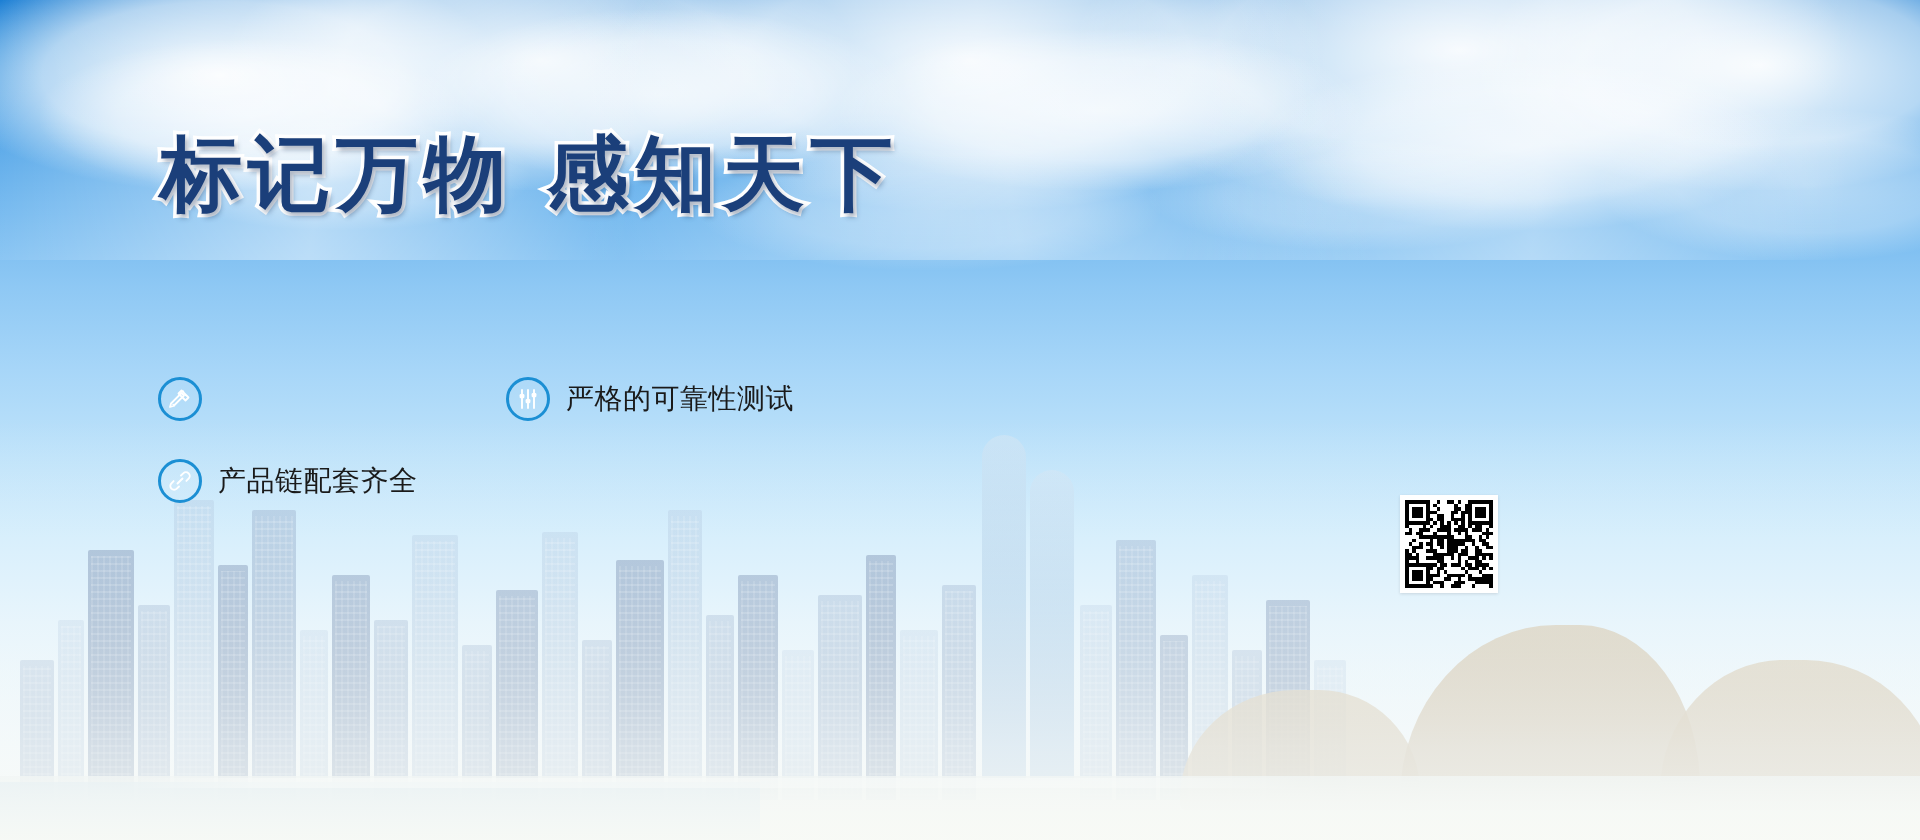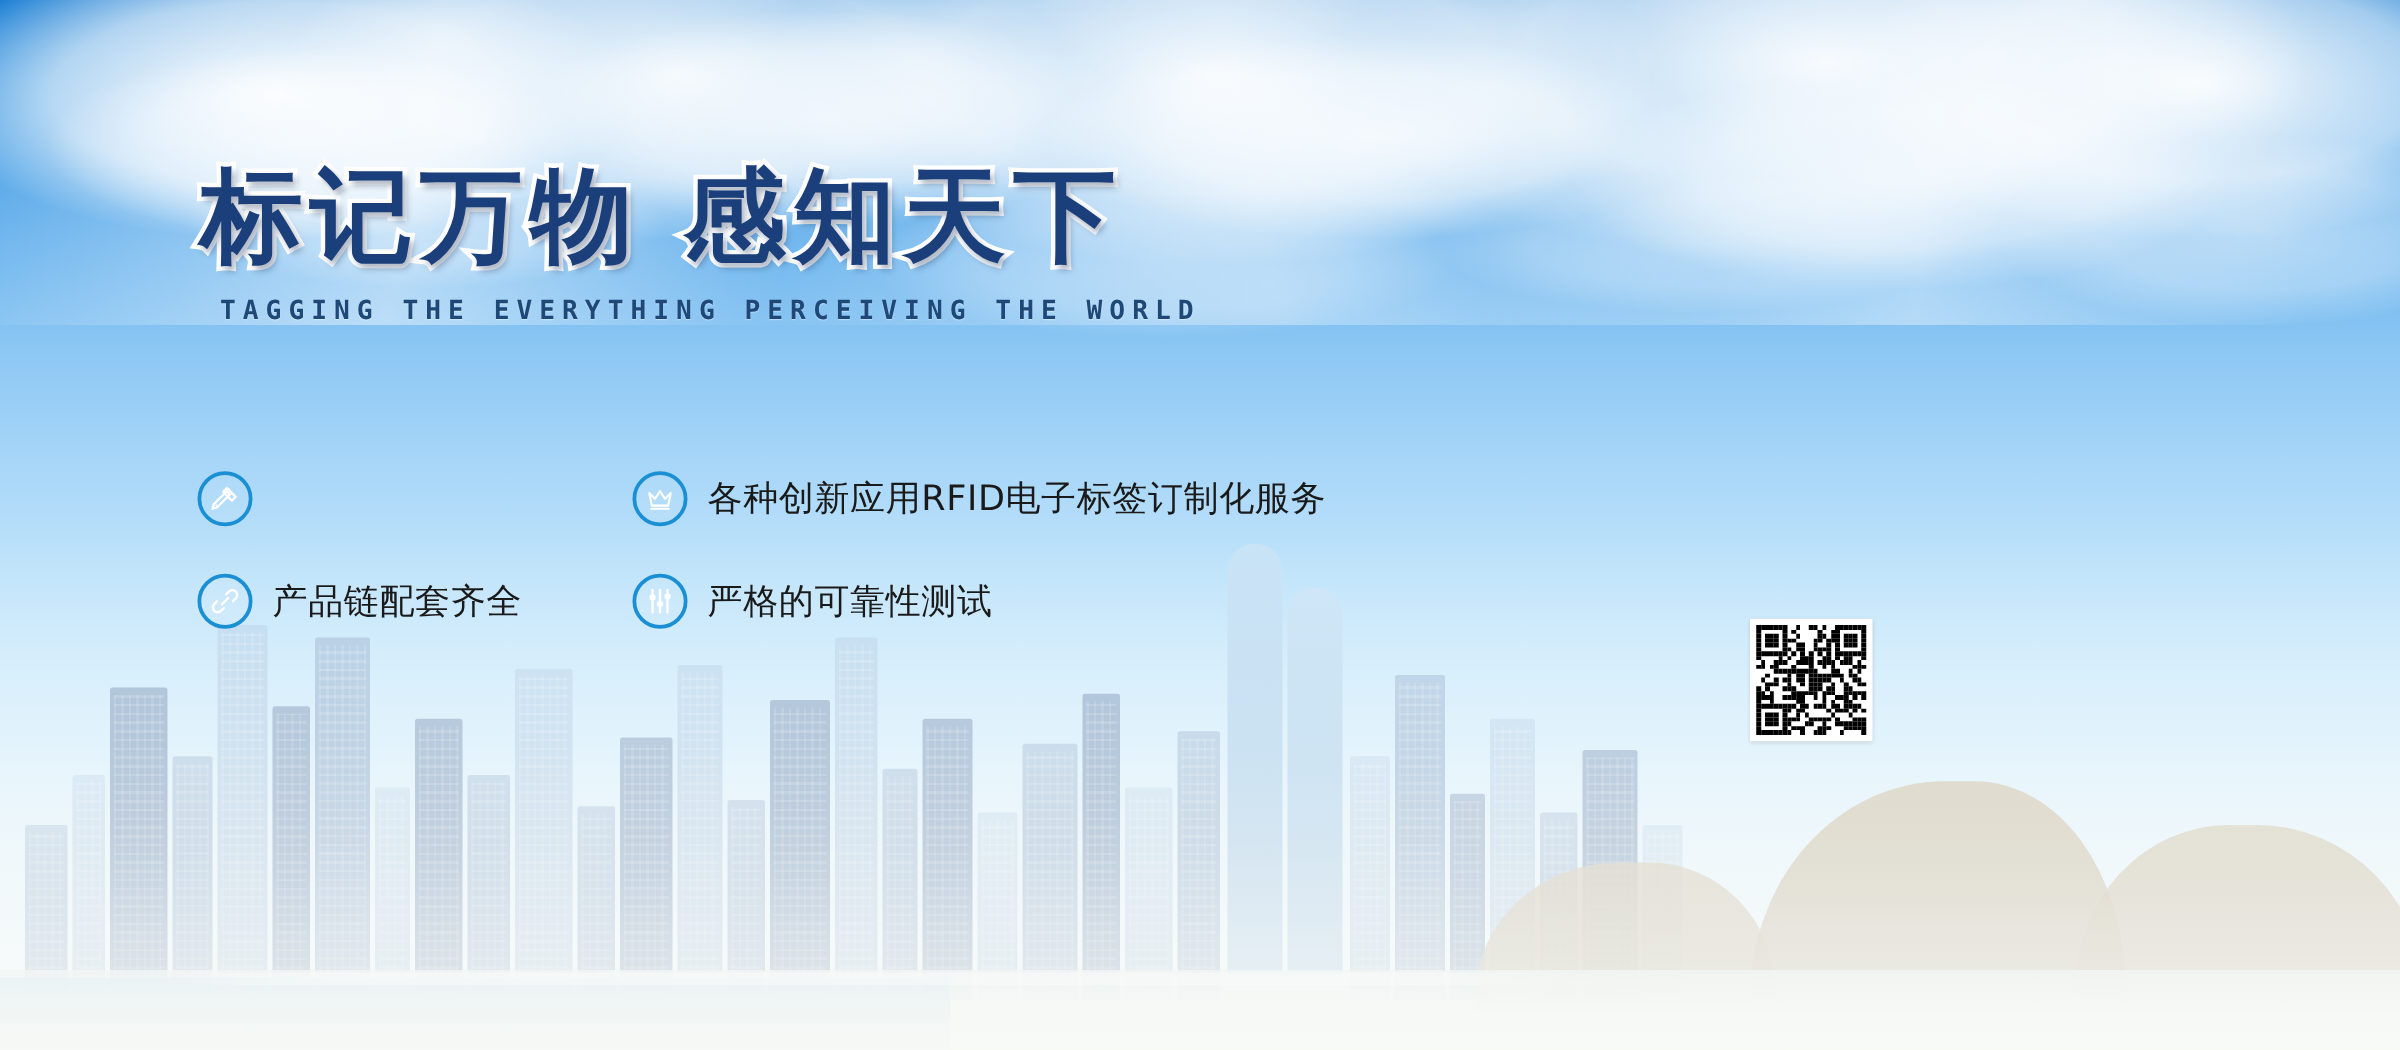--- a/index.html
+++ b/index.html
@@ -232,79 +232,67 @@
 
     <div class="ground"></div>
     <div class="water"></div>
     <div class="promenade"></div>
   </div>
 
   <div class="haze"></div>
 
   <div class="headline-block">
     <div class="headline">标记万物 感知天下</div>
-    <div class="tagline">TAGGING THE EVERYTHING PERCEIVING THE WORLD</div>
   </div>
 
   <div class="features">
 
     <div class="feat">
       <span class="feat-icon">
         <svg width="26" height="26" viewBox="0 0 26 26">
           <g stroke="#ffffff" stroke-width="1.8" fill="none" stroke-linejoin="round">
             <path d="M4 19.5 L14.5 9 L17 11.5 L6.5 22 L3 23 Z" transform="translate(0,-2)"></path>
             <path d="M5.6 17.9 L7.8 20.1" stroke-width="1.4"></path>
             <path d="M14.5 4.5 L21.5 11.5 L18.5 14.5 L11.5 7.5 Z"></path>
             <path d="M13.6 6.4 L15 7.8 M15.6 4.4 L17 5.8 M17.6 8.4 L19 9.8" stroke-width="1.2"></path>
           </g>
         </svg>
       </span>
     </div>
 
-    <div class="feat">
-      <span class="feat-icon">
-        <svg width="26" height="26" viewBox="0 0 26 26">
-          <g stroke="#ffffff" stroke-width="1.8" fill="none" stroke-linejoin="round" stroke-linecap="round">
-            <path d="M4.5 8.5 L6.5 18.5 L19.5 18.5 L21.5 8.5 L17 13 L13 7 L9 13 Z"></path>
-            <path d="M6 21 L20 21" stroke-width="1.6"></path>
-          </g>
-        </svg>
-      </span>
-      <span class="feat-label">各种创新应用RFID电子标签订制化服务</span>
-    </div>
-
-    <div class="feat">
-      <span class="feat-icon">
-        <svg width="26" height="26" viewBox="0 0 26 26">
-          <g stroke="#ffffff" stroke-width="1.9" fill="none" stroke-linecap="round">
-            <path d="M10.5 15.5 L15.5 10.5"></path>
-            <path d="M14 7.5 L16.2 5.3 a3.8 3.8 0 0 1 5.4 5.4 L19.4 12.9"></path>
-            <path d="M12 18.5 L9.8 20.7 a3.8 3.8 0 0 1 -5.4 -5.4 L6.6 13.1"></path>
-          </g>
-        </svg>
-      </span>
-      <span class="feat-label">产品链配套齐全</span>
-    </div>
 
     <div class="feat">
       <span class="feat-icon">
         <svg width="26" height="26" viewBox="0 0 26 26">
           <g stroke="#ffffff" stroke-width="1.9" stroke-linecap="round">
             <line x1="7" y1="4" x2="7" y2="22"></line>
             <line x1="13" y1="4" x2="13" y2="22"></line>
             <line x1="19" y1="4" x2="19" y2="22"></line>
             <rect x="4.6" y="8" width="4.8" height="4.2" rx="1.2" fill="#ffffff" stroke="none"></rect>
             <rect x="10.6" y="13" width="4.8" height="4.2" rx="1.2" fill="#ffffff" stroke="none"></rect>
             <rect x="16.6" y="7" width="4.8" height="4.2" rx="1.2" fill="#ffffff" stroke="none"></rect>
           </g>
         </svg>
       </span>
       <span class="feat-label">严格的可靠性测试</span>
     </div>
 
+    <div class="feat">
+      <span class="feat-icon">
+        <svg width="26" height="26" viewBox="0 0 26 26">
+          <g stroke="#ffffff" stroke-width="1.9" fill="none" stroke-linecap="round">
+            <path d="M10.5 15.5 L15.5 10.5"></path>
+            <path d="M14 7.5 L16.2 5.3 a3.8 3.8 0 0 1 5.4 5.4 L19.4 12.9"></path>
+            <path d="M12 18.5 L9.8 20.7 a3.8 3.8 0 0 1 -5.4 -5.4 L6.6 13.1"></path>
+          </g>
+        </svg>
+      </span>
+      <span class="feat-label">产品链配套齐全</span>
+    </div>
+
 
 
   </div>
 
   <div class="qr">
     <div class="qr-grid" id="qr-grid">
         <i></i>
         <i></i>
         <i></i>
         <i></i>

